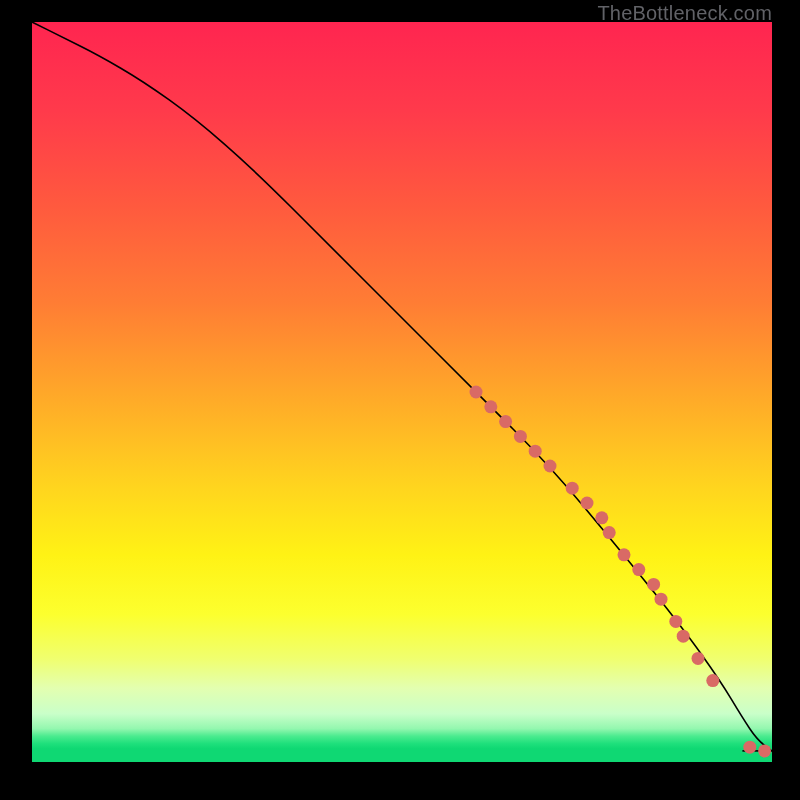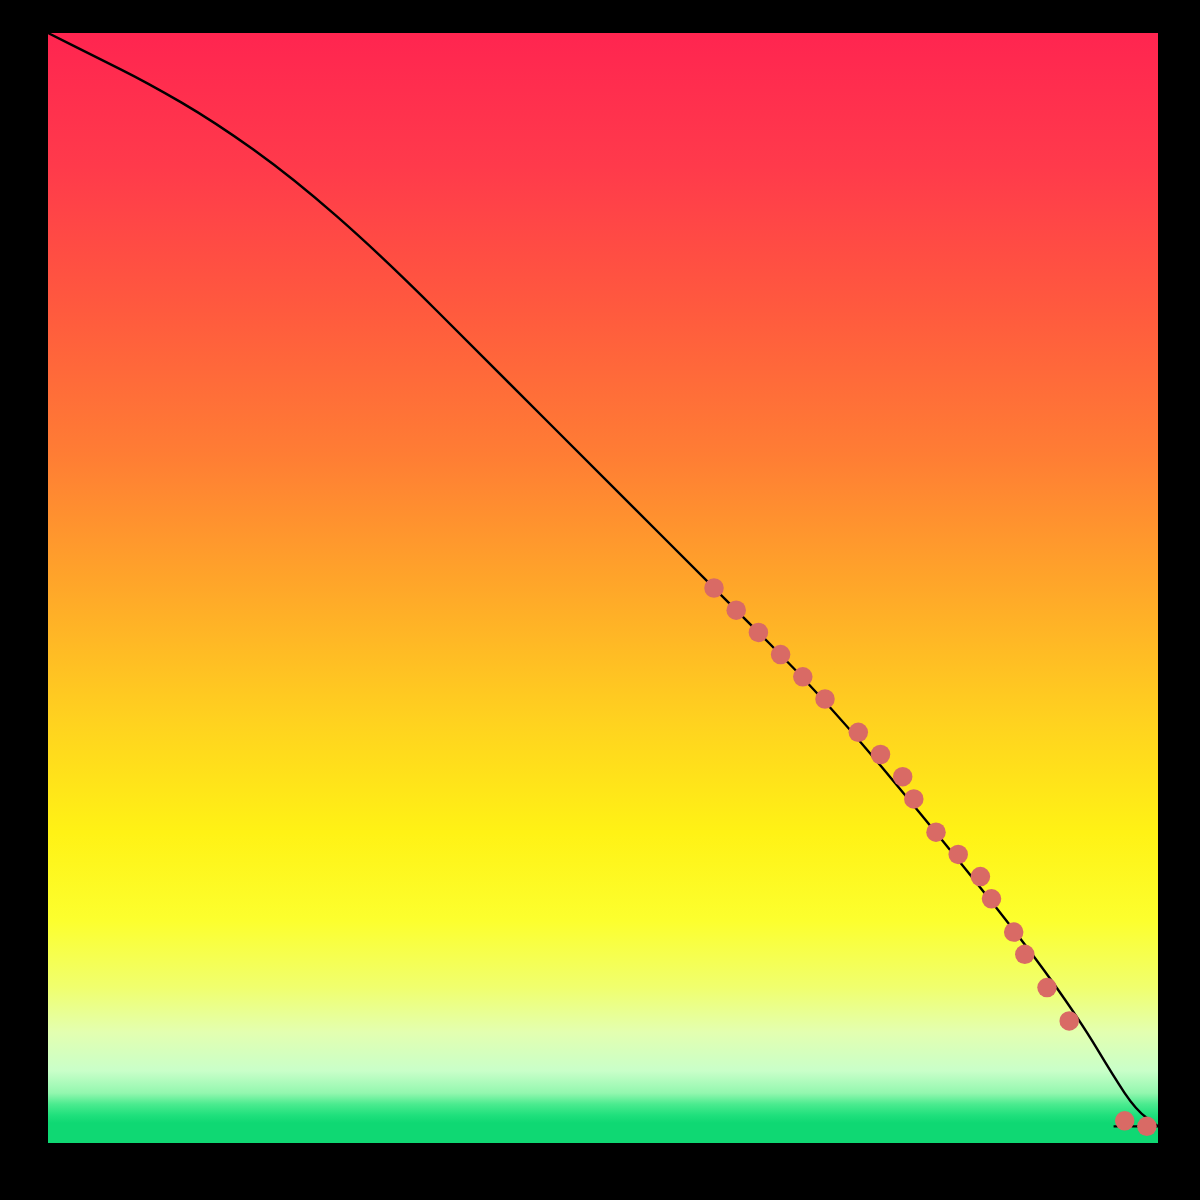--- a/index.html
+++ b/index.html
@@ -40,20 +40,21 @@
     font-size: 20px;
     font-weight: 500;
     letter-spacing: 0.2px;
   }
 </style>
 </head>
 <body>
 
 <div class="stage">
 
+  <div class="watermark">TheBottleneck.com</div>
 
   <div class="plot">
 
     <svg class="gradient" width="740" height="740">
       <defs>
         <linearGradient id="bg-grad" x1="0" y1="0" x2="0" y2="1">
             <stop offset="0%" stop-color="#ff2550"></stop>
             <stop offset="12%" stop-color="#ff3a4b"></stop>
             <stop offset="25%" stop-color="#ff5a3e"></stop>
             <stop offset="38%" stop-color="#ff7d34"></stop>

